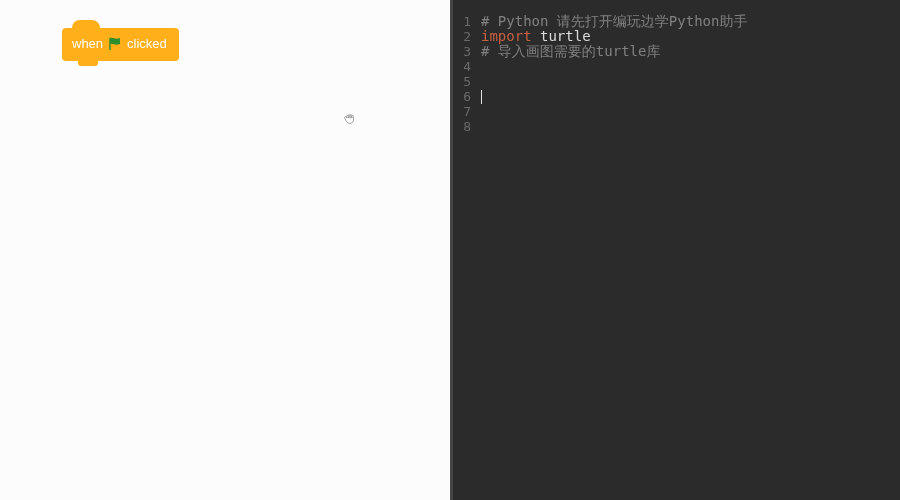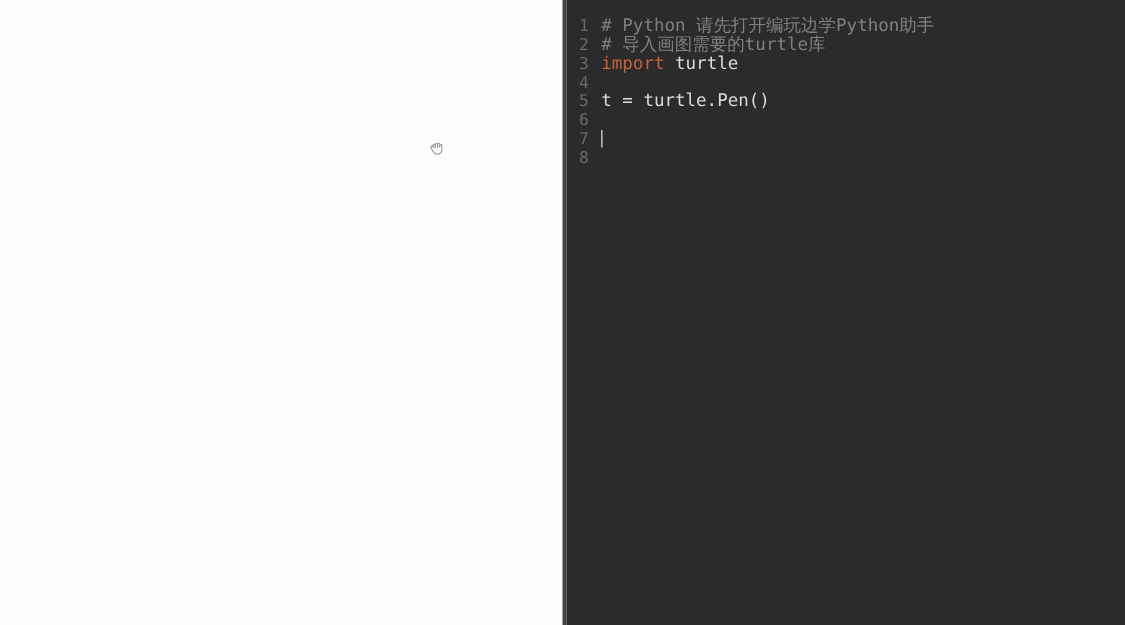--- a/index.html
+++ b/index.html
@@ -107,40 +107,49 @@
       width: 1px;
       height: 14px;
       background: #e0e0e0;
       vertical-align: middle;
     }
   </style>
 </head>
 <body>
 
 <div class="left-panel">
+  <div class="scratch-block">
+    <span>when</span>
+    <span class="flag-icon">
+      <svg viewBox="0 0 14 14" width="14" height="14">
+        <path d="M2 1 v12" stroke="#2f8f2f" stroke-width="1.5" fill="none"></path>
+        <path d="M2 1 C5 0, 8 3, 12 1 L12 7 C8 9, 5 6, 2 7 Z" fill="#2f8f2f"></path>
+      </svg>
+    </span>
+    <span>clicked</span>
+  </div>
   <div class="cursor-grab">
     <svg viewBox="0 0 16 16" width="14" height="14">
       <path d="M4 7 v-2 a1 1 0 0 1 2 0 v2 M6 7 v-3 a1 1 0 0 1 2 0 v3 M8 7 v-3 a1 1 0 0 1 2 0 v3 M10 7 v-2 a1 1 0 0 1 2 0 v3 c0 3 -1 5 -4 5 c-3 0 -4 -2 -5 -4 l-1 -2 a1 1 0 0 1 2 -1 l1 1" fill="none" stroke="#555" stroke-width="1"></path>
     </svg>
   </div>
 </div>
 
 <div class="right-panel">
   <div class="gutter">
       <div class="lineno">1</div>
       <div class="lineno">2</div>
       <div class="lineno">3</div>
       <div class="lineno">4</div>
       <div class="lineno">5</div>
       <div class="lineno">6</div>
       <div class="lineno">7</div>
       <div class="lineno">8</div>
     </div>
   <div class="code-area">
       <div class="code-line"><span class="c-comment"># Python 请先打开编玩边学Python助手</span></div>
+      <div class="code-line"><span class="c-keyword">import</span><span class="c-plain"> </span><span class="c-ident">turtle</span></div>
       <div class="code-line"><span class="c-comment"># 导入画图需要的turtle库</span></div>
-      <div class="code-line"><span class="c-keyword">import</span><span class="c-plain"> </span><span class="c-ident">turtle</span></div>
       <div class="code-line"></div>
-      <div class="code-line"><span class="c-ident">t</span><span class="c-plain"> = turtle.Pen()</span></div>
       <div class="code-line"></div>
       <div class="code-line"><span class="caret"></span></div>
     </div>
 </div>
 
 </body></html>

